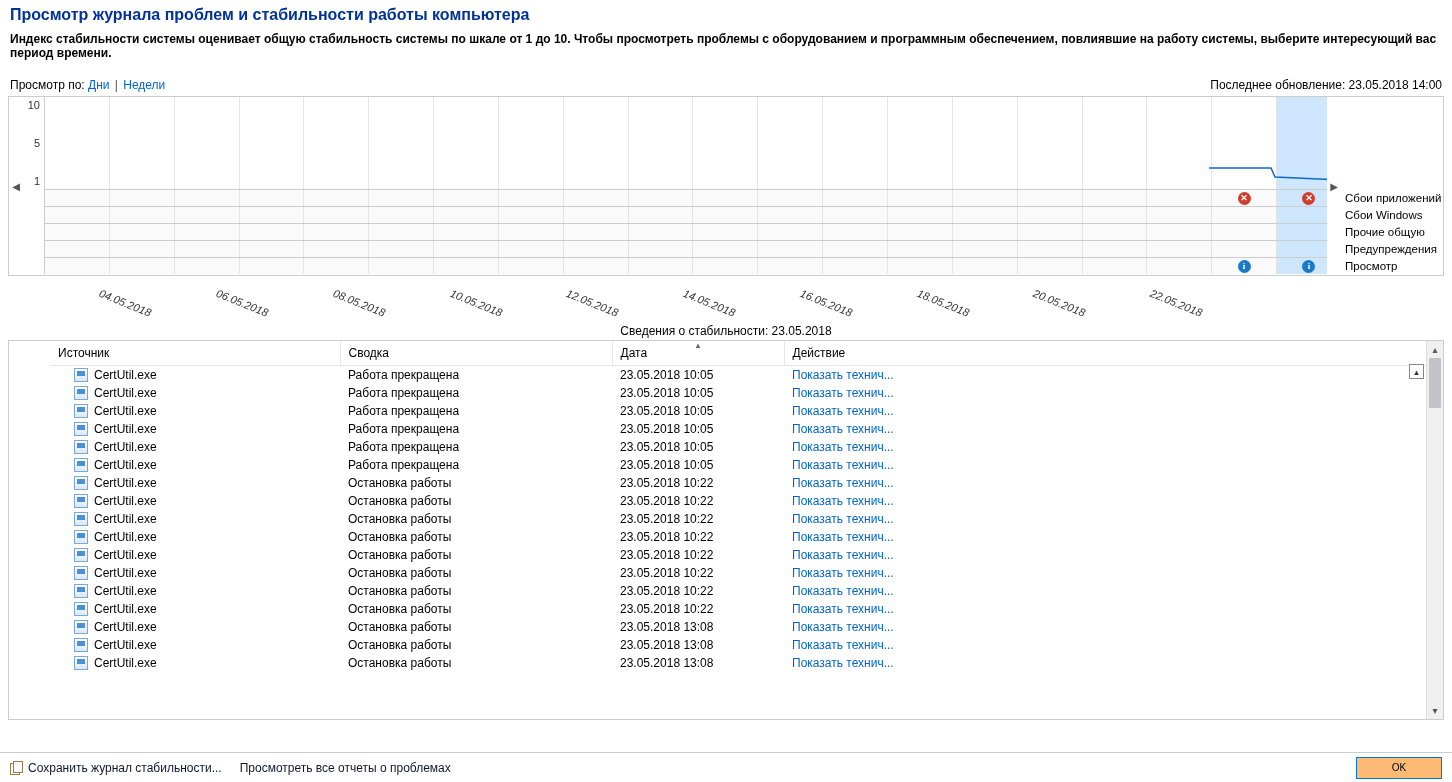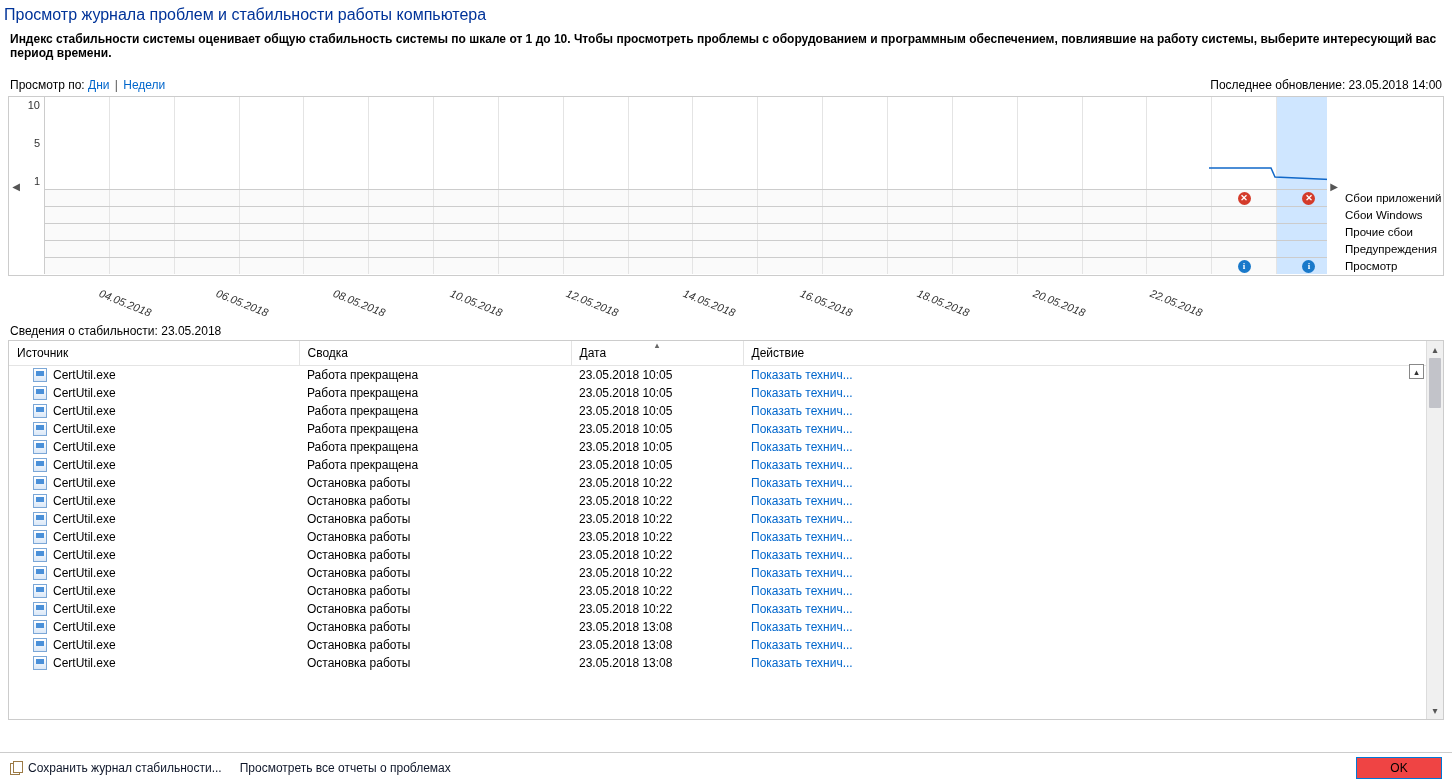--- a/index.html
+++ b/index.html
@@ -1,17 +1,17 @@
 <!DOCTYPE html>
 <html><head>
 <meta charset="utf-8">
 <style>
   * { box-sizing: border-box; margin: 0; padding: 0; }
   html, body { width: 1452px; height: 782px; font-family: "Segoe UI", Tahoma, sans-serif; font-size: 12px; color: #000; background: #fff; overflow: hidden; }
-  .page-title { color: #003399; font-size: 16px; font-weight: 400; padding: 6px 4px 4px; }
+  .page-title { color: #003399; font-size: 16px; font-weight: 700; padding: 6px 10px 4px; }
   .description { padding: 4px 10px 18px; font-size: 12px; font-weight: bold; }
   .toolbar-row { display: flex; justify-content: space-between; padding: 0 10px 4px; font-size: 12px; }
   .view-by a { color: #0066cc; text-decoration: none; }
   .sep { color: #555; padding: 0 2px; }
   .last-update { }
 
   
   .chart-frame { margin: 0 8px; height: 220px; position: relative; }
   .chart-body { position: absolute; left: 0; top: 0; right: 0; height: 180px; display: flex; align-items: stretch; border: 1px solid #ccc; }
   .arrow-btn { width: 14px; background: #fff; display: flex; align-items: center; justify-content: center; color: #555; font-size: 10px; cursor: default; user-select: none; }
@@ -36,23 +36,23 @@
   .x-tick { flex: 2; position: relative; }
   .x-tick:first-child { flex: 1; }
   .x-tick:last-child { flex: 1; }
   .x-tick span { position: absolute; top: 8px; left: 0; transform: rotate(22deg); transform-origin: left top; font-size: 11px; font-style: italic; color: #333; white-space: nowrap; }
 
   .err-ico, .info-ico { width: 13px; height: 13px; border-radius: 50%; display: inline-flex; align-items: center; justify-content: center; font-size: 9px; font-weight: bold; color: #fff; }
   .err-ico { background: #d43b2a; }
   .info-ico { background: #1979ca; font-style: normal; font-family: Georgia, serif; }
 
   
-  .details-label { padding: 8px 10px 2px; font-size: 12px; }
+  .details-label { padding: 8px 10px 2px; font-size: 12px; text-align: center; }
   .table-wrap { margin: 0 8px; border: 1px solid #ccc; height: 380px; position: relative; }
-  .table-scroll { position: absolute; inset: 0 17px 0 0; overflow: hidden; }
+  .table-scroll { position: absolute; inset: 0 17px 0 0; overflow: hidden; margin-left: 41px; }
   .vscroll { position: absolute; right: 0; top: 0; bottom: 0; width: 17px; background: #f0f0f0; border-left: 1px solid #dcdcdc; }
   .vscroll .vbtn { height: 17px; display:flex; align-items:center; justify-content:center; color:#555; font-size:10px; }
   .vscroll .thumb { position:absolute; left:2px; right:2px; top:17px; height:50px; background:#c2c3c9; border-radius:1px; }
   table { width: 100%; border-collapse: collapse; table-layout: fixed; }
   thead th { text-align: left; font-weight: 400; font-size: 12px; padding: 5px 8px; border-right: 1px solid #e4e4e4; border-bottom: 1px solid #e4e4e4; background: #fff; position: relative; }
   thead th:last-child { border-right: none; }
   th .sortmark { position:absolute; left:50%; top:-1px; transform:translateX(-50%); font-size:9px; color:#666; }
   tbody tr.group td { padding: 3px 8px; color: #0066cc; }
   tbody td { padding: 2px 8px; font-size: 12px; vertical-align: middle; white-space: nowrap; overflow: hidden; }
   .app-ico { display:inline-block; width:14px; height:14px; border:1px solid #7ba7d7; background: linear-gradient(#fff,#dbe8f7); margin-right:6px; vertical-align: -3px; position:relative; }
@@ -62,21 +62,21 @@
   .collapse-btn { position:absolute; right:2px; top:23px; width:15px; height:15px; border:1px solid #888; background:#fff; display:flex; align-items:center; justify-content:center; font-size:9px; color:#333; }
 
   
   .footer { position: absolute; left:0; right:0; bottom:0; height: 30px; border-top: 1px solid #ccc; display:flex; align-items:center; padding: 0 10px; gap: 18px; background:#fff; }
   .footer .link { color:#0f172a; cursor:pointer; font-size:12px; }
   .footer .copy-ico { display:inline-block; width:14px; height:14px; margin-right:4px; vertical-align:-3px; position:relative; }
   .footer .copy-ico::before, .footer .copy-ico::after { content:""; position:absolute; border:1px solid #9c7b46; background:#fff; }
   .footer .copy-ico::before { left:0; top:2px; width:8px; height:10px; }
   .footer .copy-ico::after { left:3px; top:0; width:8px; height:10px; }
   .footer .spacer { flex:1; }
-  .ok-btn { min-width:86px; height:22px; border:1px solid #0078d7; background:#ef4444; font-size:12px; cursor:pointer; }
+  .ok-btn { min-width:86px; height:22px; border:1px solid #0078d7; background:#fdba74; font-size:10px; cursor:pointer; }
 </style>
 </head>
 <body>
 
 <div class="page-title">Просмотр журнала проблем и стабильности работы компьютера</div>
 <div class="description">Индекс стабильности системы оценивает общую стабильность системы по шкале от 1 до 10. Чтобы просмотреть проблемы с оборудованием и программным обеспечением, повлиявшие на работу системы, выберите интересующий вас период времени.</div>
 
 <div class="toolbar-row">
   <div class="view-by">
     <span>Просмотр по:</span>
@@ -257,21 +257,21 @@
                 <span class="info-ico">i</span>
               </div>
             </div>
           </div>
         </div>
     </div>
     <div class="arrow-btn" style="position:absolute; right:102px; top:0; bottom:0;">▶</div>
     <div class="row-labels" id="row-labels">
         <div>Сбои приложений</div>
         <div>Сбои Windows</div>
-        <div>Прочие сбои</div>
+        <div>Прочие общую</div>
         <div>Предупреждения</div>
         <div>Просмотр</div>
       </div>
   </div>
   <div class="x-axis" id="x-axis">
       <div class="x-tick"></div>
       <div class="x-tick">
         <span>04.05.2018</span>
       </div>
       <div class="x-tick">

